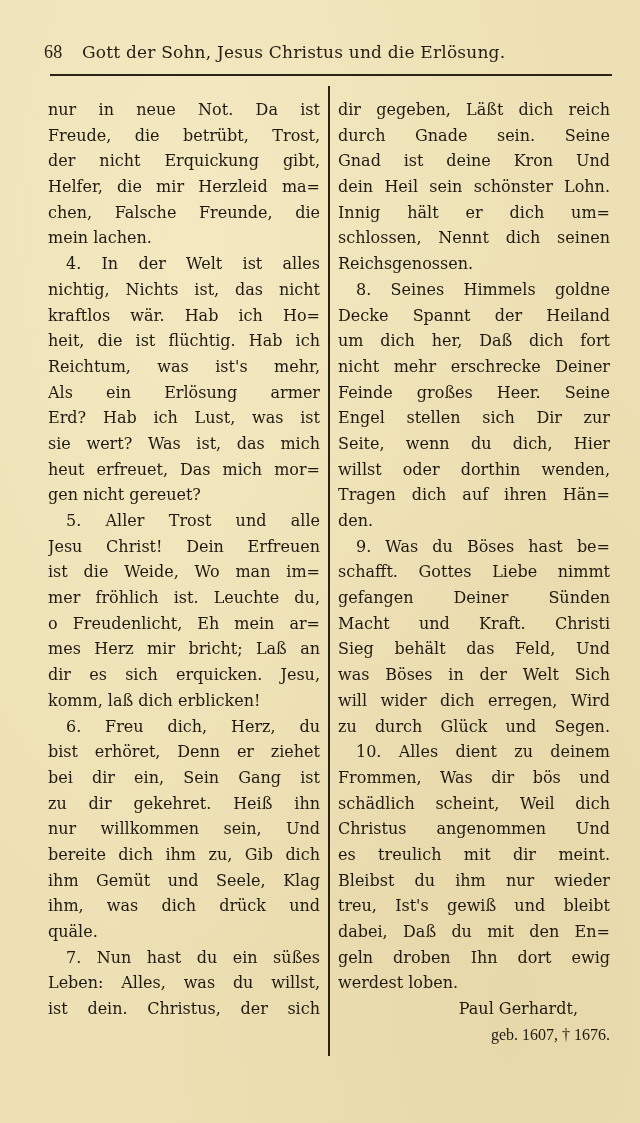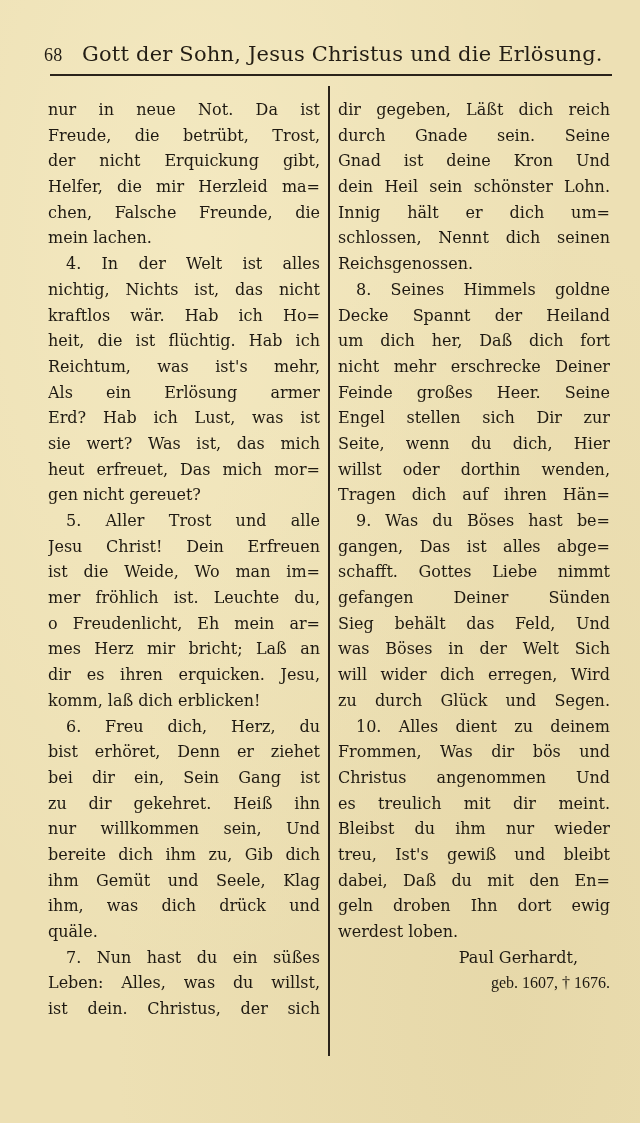--- a/index.html
+++ b/index.html
@@ -36,21 +36,21 @@
   }
   .running-head .page-number {
     display: inline-block;
     margin-right: 14px;
     font-family: "Liberation Serif", serif;
     font-size: 18px;
     text-align: center;
   }
   .running-head .title {
     font-family: "DejaVu Serif", serif;
-    font-size: 21px;
+    font-size: 17px;
   }
   .head-rule {
     position: absolute;
     top: 74px;
     left: 6px;
     width: 562px;
     height: 2px;
     background: #2a231a;
   }
   .column {
@@ -120,21 +120,21 @@
       <div class="line">Erd? Hab ich Lust, was ist</div>
       <div class="line">sie wert? Was ist, das mich</div>
       <div class="line">heut erfreuet, Das mich mor=</div>
       <div class="line last">gen nicht gereuet?</div>
       <div class="line indent">5. Aller Trost und alle</div>
       <div class="line">Jesu Christ! Dein Erfreuen</div>
       <div class="line">ist die Weide, Wo man im=</div>
       <div class="line">mer fröhlich ist. Leuchte du,</div>
       <div class="line">o Freudenlicht, Eh mein ar=</div>
       <div class="line">mes Herz mir bricht; Laß an</div>
-      <div class="line">dir es ihren erquicken. Jesu,</div>
+      <div class="line">dir es sich erquicken. Jesu,</div>
       <div class="line last">komm, laß dich erblicken!</div>
       <div class="line indent">6. Freu dich, Herz, du</div>
       <div class="line">bist erhöret, Denn er ziehet</div>
       <div class="line">bei dir ein, Sein Gang ist</div>
       <div class="line">zu dir gekehret. Heiß ihn</div>
       <div class="line">nur willkommen sein, Und</div>
       <div class="line">bereite dich ihm zu, Gib dich</div>
       <div class="line">ihm Gemüt und Seele, Klag</div>
       <div class="line">ihm, was dich drück und</div>
       <div class="line last">quäle.</div>
@@ -153,30 +153,32 @@
       <div class="line last">Reichsgenossen.</div>
       <div class="line indent">8. Seines Himmels goldne</div>
       <div class="line">Decke Spannt der Heiland</div>
       <div class="line">um dich her, Daß dich fort</div>
       <div class="line">nicht mehr erschrecke Deiner</div>
       <div class="line">Feinde großes Heer. Seine</div>
       <div class="line">Engel stellen sich Dir zur</div>
       <div class="line">Seite, wenn du dich, Hier</div>
       <div class="line">willst oder dorthin wenden,</div>
       <div class="line">Tragen dich auf ihren Hän=</div>
+      <div class="line last">den.</div>
       <div class="line indent">9. Was du Böses hast be=</div>
-      <div class="line">gangen, Das ist alles abge=</div>
       <div class="line">schafft. Gottes Liebe nimmt</div>
       <div class="line">gefangen Deiner Sünden</div>
+      <div class="line">Macht und Kraft. Christi</div>
       <div class="line">Sieg behält das Feld, Und</div>
       <div class="line">was Böses in der Welt Sich</div>
       <div class="line">will wider dich erregen, Wird</div>
       <div class="line">zu durch Glück und Segen.</div>
       <div class="line indent">10. Alles dient zu deinem</div>
       <div class="line">Frommen, Was dir bös und</div>
+      <div class="line">schädlich scheint, Weil dich</div>
       <div class="line">Christus angenommen Und</div>
       <div class="line">es treulich mit dir meint.</div>
       <div class="line">Bleibst du ihm nur wieder</div>
       <div class="line">treu, Ist's gewiß und bleibt</div>
       <div class="line">dabei, Daß du mit den En=</div>
       <div class="line">geln droben Ihn dort ewig</div>
       <div class="line last">werdest loben.</div>
       <div class="line attribution name">Paul Gerhardt,</div>
       <div class="line attribution dates">geb. 1607, † 1676.</div>
     </div>

